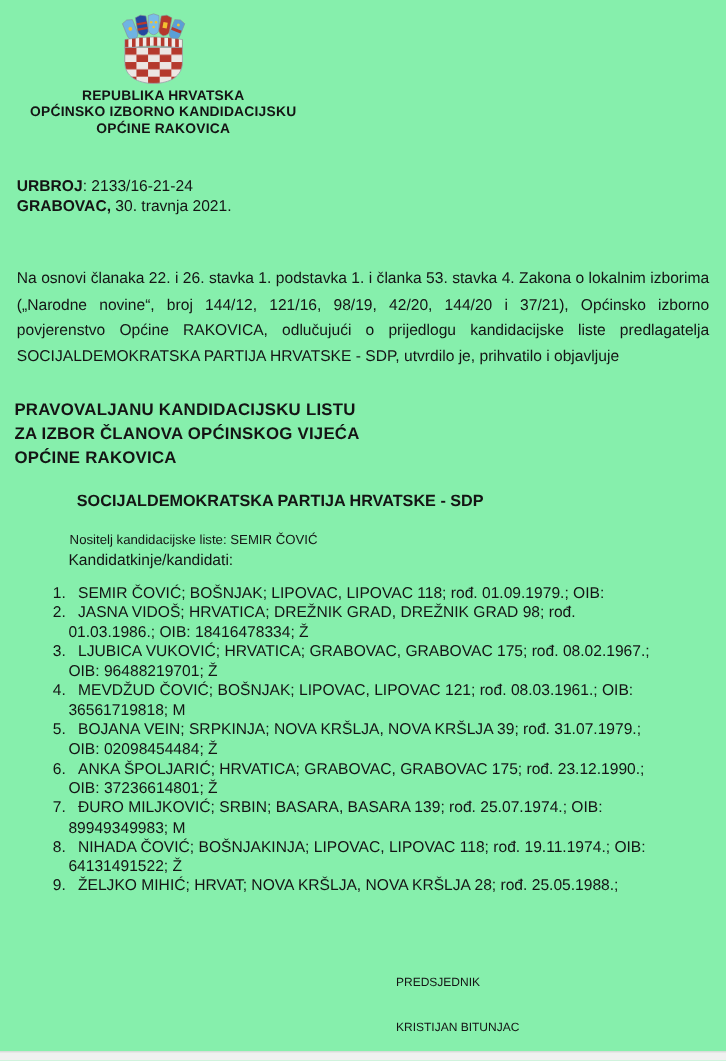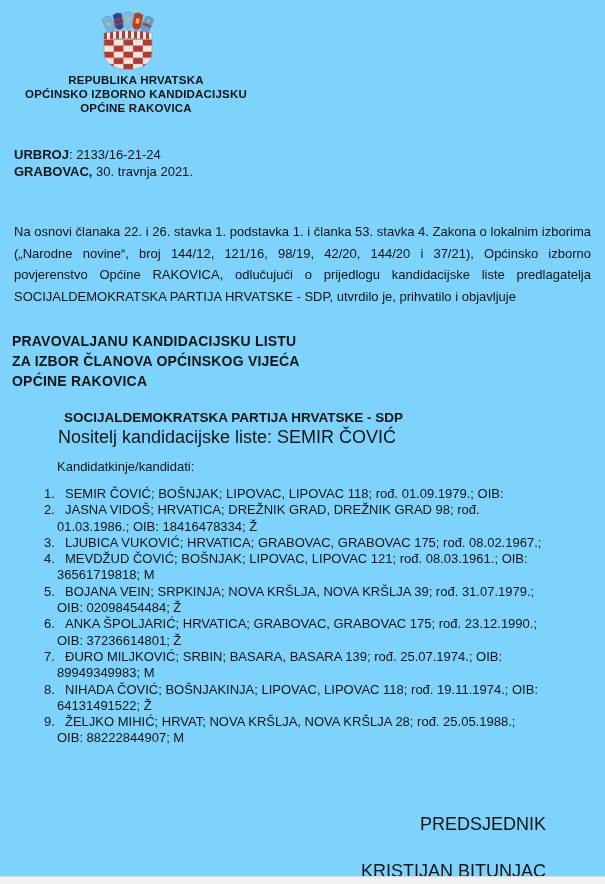--- a/index.html
+++ b/index.html
@@ -1,19 +1,19 @@
 <!DOCTYPE html>
 <html><head>
 <meta charset="utf-8">
 <style>
   html,body { margin:0; padding:0; background:#ffffff; }
   .page {
     position:relative;
     width:605px; height:884px;
-    background:#7dd3fc;
+    background:#86efac;
     font-family:"Liberation Sans","DejaVu Sans",sans-serif;
     color:#141414;
     overflow:hidden;
   }
   .b { font-weight:bold; }
 
   
   .masthead {
     position:absolute; left:0; top:10px; width:272px;
     text-align:center; font-weight:bold;
@@ -34,32 +34,32 @@
   }
 
   
   .doc-title {
     position:absolute; left:12px; top:331px; width:605px;
     text-align:left; font-weight:bold;
     font-size:14px; line-height:20px; letter-spacing:0.2px;
   }
 
   .party   { position:absolute; left:64px; top:410px; font-weight:bold; font-size:13.5px; }
-  .holder  { position:absolute; left:58px; top:427px; font-size:18px;text-align:center; }
+  .holder  { position:absolute; left:58px; top:444px; font-size:11px;text-align:center; }
   .cand-label { position:absolute; left:57px; top:459px; font-size:13px;text-align:center; }
 
   
   .cand-list { position:absolute; left:0; top:486px; width:598px; font-size:13px; }
   .cand { position:relative; padding-left:57px; }
   .cand .cnum { position:absolute; left:44px; top:0; line-height:16.3px; }
   .cand .l1 { display:block; padding-left:8px; white-space:nowrap; line-height:16.3px; }
   .cand .l2 { display:block; white-space:nowrap; line-height:16.3px; }
 
   
-  .signature { position:absolute; left:330px; top:814px; width:216px; text-align:right; font-size:18px; }
+  .signature { position:absolute; left:330px; top:814px; width:216px; text-align:left; font-size:10px; }
   .signature .sig-name { margin-top:26px; }
 
   
   .bottom-bar {
     position:absolute; left:0; right:0; bottom:0; height:7px;
     background:#f1f1f1; border-top:1px solid #d9d9d9;
   }
 </style>
 </head>
 <body>
@@ -139,20 +139,21 @@
       <span class="l1">SEMIR ČOVIĆ; BOŠNJAK; LIPOVAC, LIPOVAC 118; rođ. 01.09.1979.; OIB:</span>
     </div>
     <div class="cand">
       <span class="cnum">2.</span>
       <span class="l1">JASNA VIDOŠ; HRVATICA; DREŽNIK GRAD, DREŽNIK GRAD 98; rođ.</span>
       <span class="l2">01.03.1986.; OIB: 18416478334; Ž</span>
     </div>
     <div class="cand">
       <span class="cnum">3.</span>
       <span class="l1">LJUBICA VUKOVIĆ; HRVATICA; GRABOVAC, GRABOVAC 175; rođ. 08.02.1967.;</span>
+      <span class="l2">OIB: 96488219701; Ž</span>
     </div>
     <div class="cand">
       <span class="cnum">4.</span>
       <span class="l1">MEVDŽUD ČOVIĆ; BOŠNJAK; LIPOVAC, LIPOVAC 121; rođ. 08.03.1961.; OIB:</span>
       <span class="l2">36561719818; M</span>
     </div>
     <div class="cand">
       <span class="cnum">5.</span>
       <span class="l1">BOJANA VEIN; SRPKINJA; NOVA KRŠLJA, NOVA KRŠLJA 39; rođ. 31.07.1979.;</span>
       <span class="l2">OIB: 02098454484; Ž</span>
@@ -168,21 +169,20 @@
       <span class="l2">89949349983; M</span>
     </div>
     <div class="cand">
       <span class="cnum">8.</span>
       <span class="l1">NIHADA ČOVIĆ; BOŠNJAKINJA; LIPOVAC, LIPOVAC 118; rođ. 19.11.1974.; OIB:</span>
       <span class="l2">64131491522; Ž</span>
     </div>
     <div class="cand">
       <span class="cnum">9.</span>
       <span class="l1">ŽELJKO MIHIĆ; HRVAT; NOVA KRŠLJA, NOVA KRŠLJA 28; rođ. 25.05.1988.;</span>
-      <span class="l2">OIB: 88222844907; M</span>
     </div>
   </div>
 
   <div class="signature">
     <div>PREDSJEDNIK</div>
     <div class="sig-name">KRISTIJAN BITUNJAC</div>
   </div>
 
   <div class="bottom-bar"></div>
 </div>

